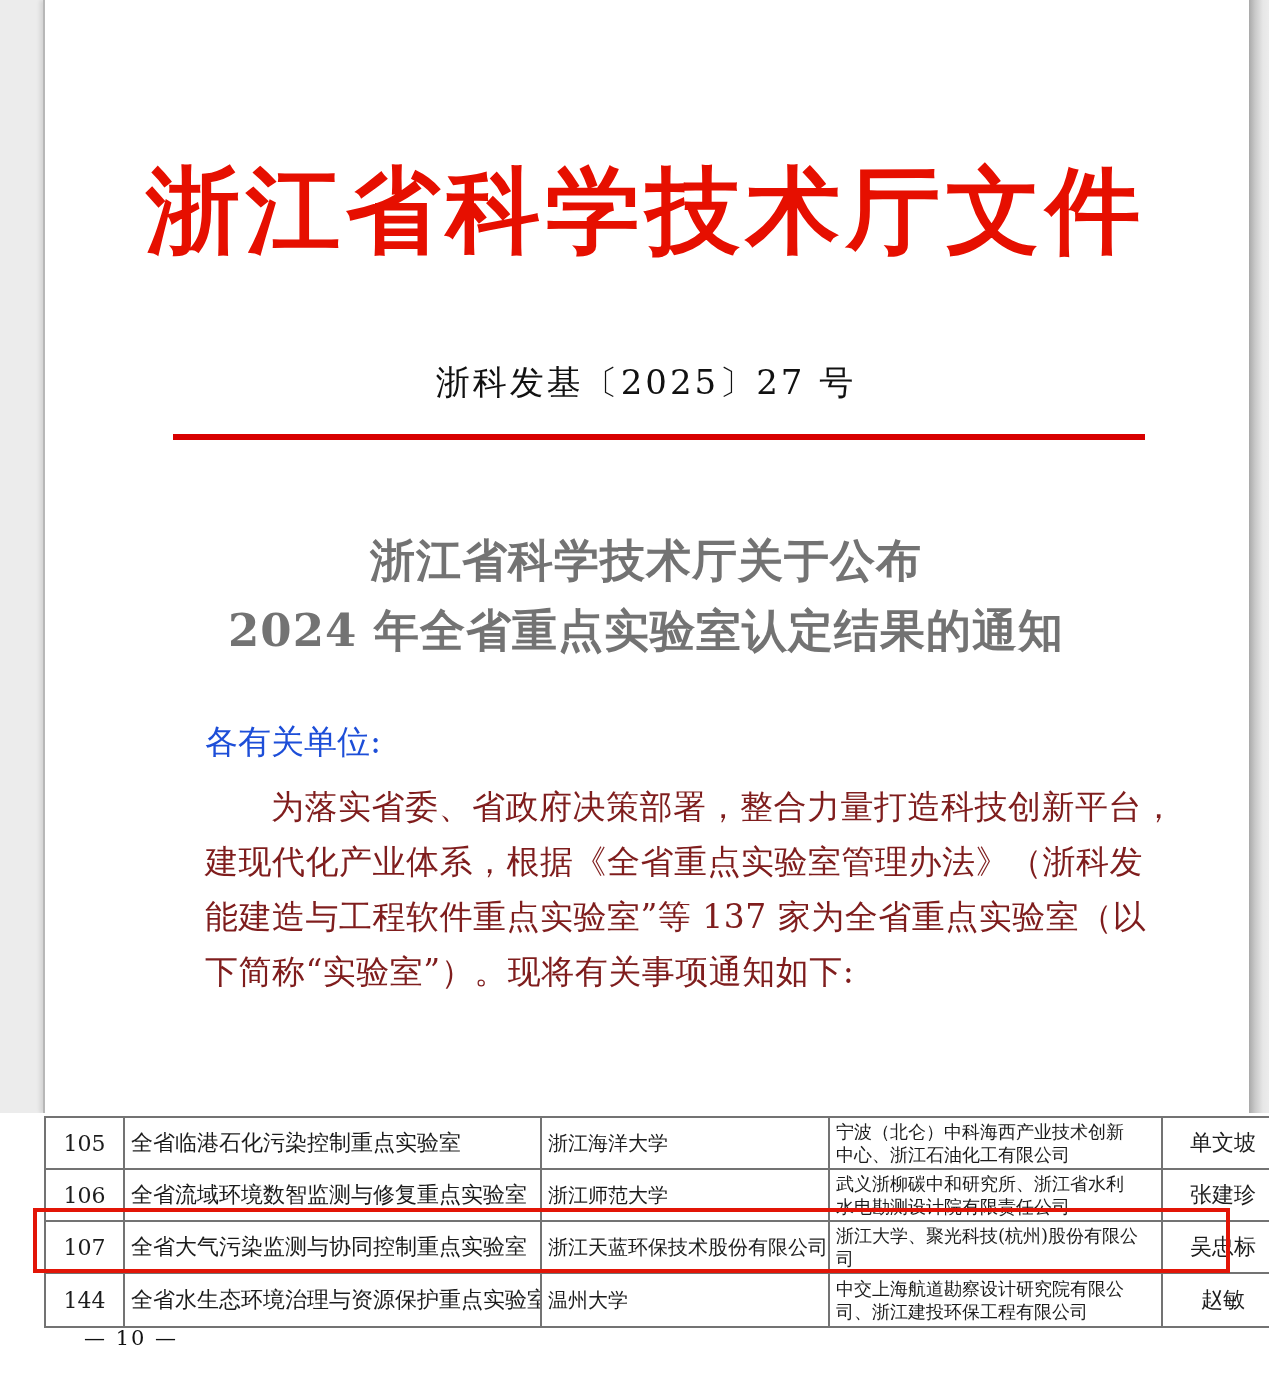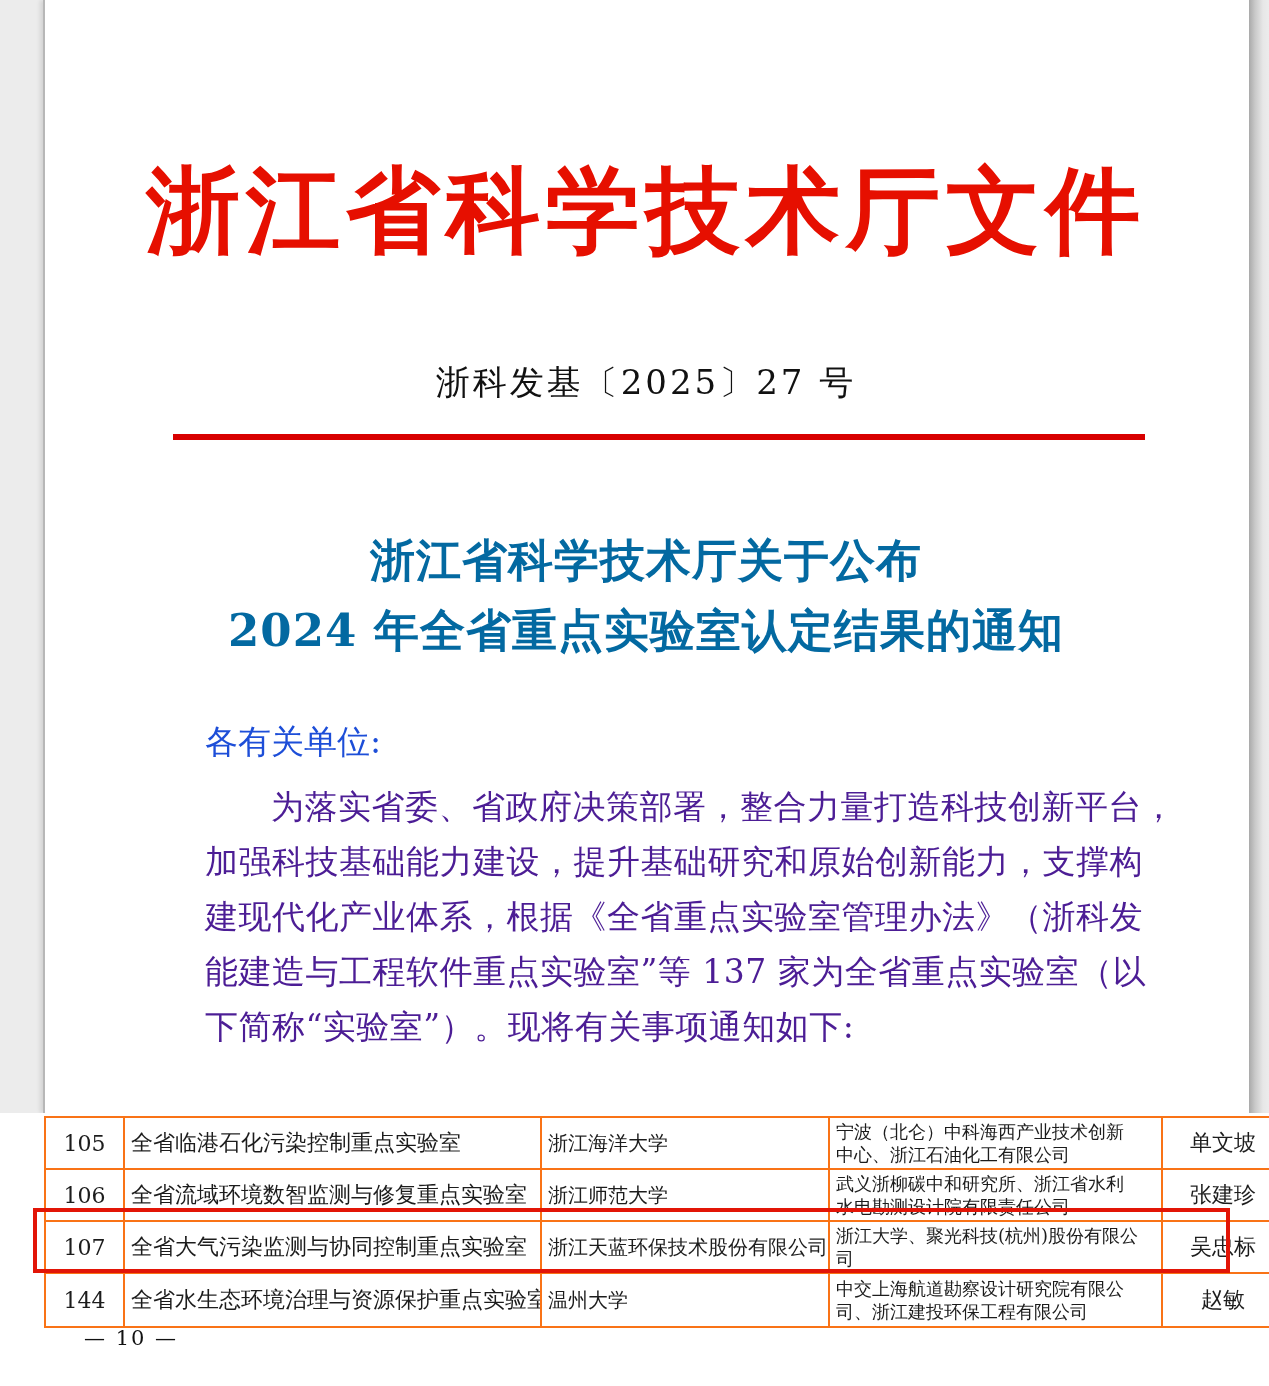--- a/index.html
+++ b/index.html
@@ -32,47 +32,47 @@
   .doc-number{
     position:absolute;left:43px;top:360px;width:1206px;
     text-align:center;font-size:34px;letter-spacing:3px;color:#111;
   }
   .red-line{
     position:absolute;left:173px;top:434px;width:972px;height:6px;
     background:#d80000;
   }
   .notice-title{
     position:absolute;left:43px;width:1206px;text-align:center;
-    font-size:45px;font-weight:bold;color:#0369a1;letter-spacing:1px;
+    font-size:45px;font-weight:bold;color:#737373;letter-spacing:1px;
     white-space:nowrap;
   }
   .notice-title.l1{top:531px;}
   .notice-title.l2{top:601px;}
   .salutation{
     position:absolute;left:205px;top:720px;
     font-size:33px;color:#1d4ed8;
   }
   .bodytext{
     position:absolute;left:205px;top:779px;width:915px;
-    font-size:33px;line-height:55px;color:#4c1d95;
+    font-size:33px;line-height:55px;color:#7f1d1d;
   }
   .bodytext .bline{white-space:nowrap;letter-spacing:0.5px;}
   .bodytext .bline.indent{padding-left:66px;}
   
   .bottom-band{
     position:absolute;left:0;top:1113px;width:1269px;height:273px;
     background:#ffffff;
   }
   table.listing{
     position:absolute;left:44px;top:1116px;
     border-collapse:collapse;table-layout:fixed;
     width:1169px;
   }
   table.listing td{
-    border:2px solid #f97316;
+    border:2px solid #737373;
     padding:2px 6px;
     overflow:hidden;
     vertical-align:middle;
   }
   td.c-no{width:65px;text-align:center;font-size:22px;}
   td.c-lab{width:403px;text-align:left;font-size:22px;padding-left:14px;white-space:nowrap;}
   td.c-unit{width:274px;text-align:left;font-size:20px;padding-left:13px;white-space:nowrap;}
   td.c-partner{width:319px;text-align:left;font-size:18px;line-height:23px;padding-left:13px;}
   td.c-partner .pl{white-space:nowrap;}
   td.c-dir{width:108px;text-align:center;font-size:22px;}
@@ -104,21 +104,20 @@
 
   <div class="red-line"></div>
 
   <div class="notice-title l1">浙江省科学技术厅关于公布</div>
   <div class="notice-title l2">2024 年全省重点实验室认定结果的通知</div>
 
   <div class="salutation">各有关单位:</div>
 
   <div class="bodytext">
     <div class="bline indent">为落实省委、省政府决策部署，整合力量打造科技创新平台，</div>
-    <div class="bline">加强科技基础能力建设，提升基础研究和原始创新能力，支撑构</div>
     <div class="bline">建现代化产业体系，根据《全省重点实验室管理办法》（浙科发</div>
     <div class="bline">能建造与工程软件重点实验室”等 137 家为全省重点实验室（以</div>
     <div class="bline">下简称“实验室”）。现将有关事项通知如下:</div>
   </div>
 
   <div class="bottom-band"></div>
 
   <table class="listing">
     <tbody>
         <tr class="r-105">

